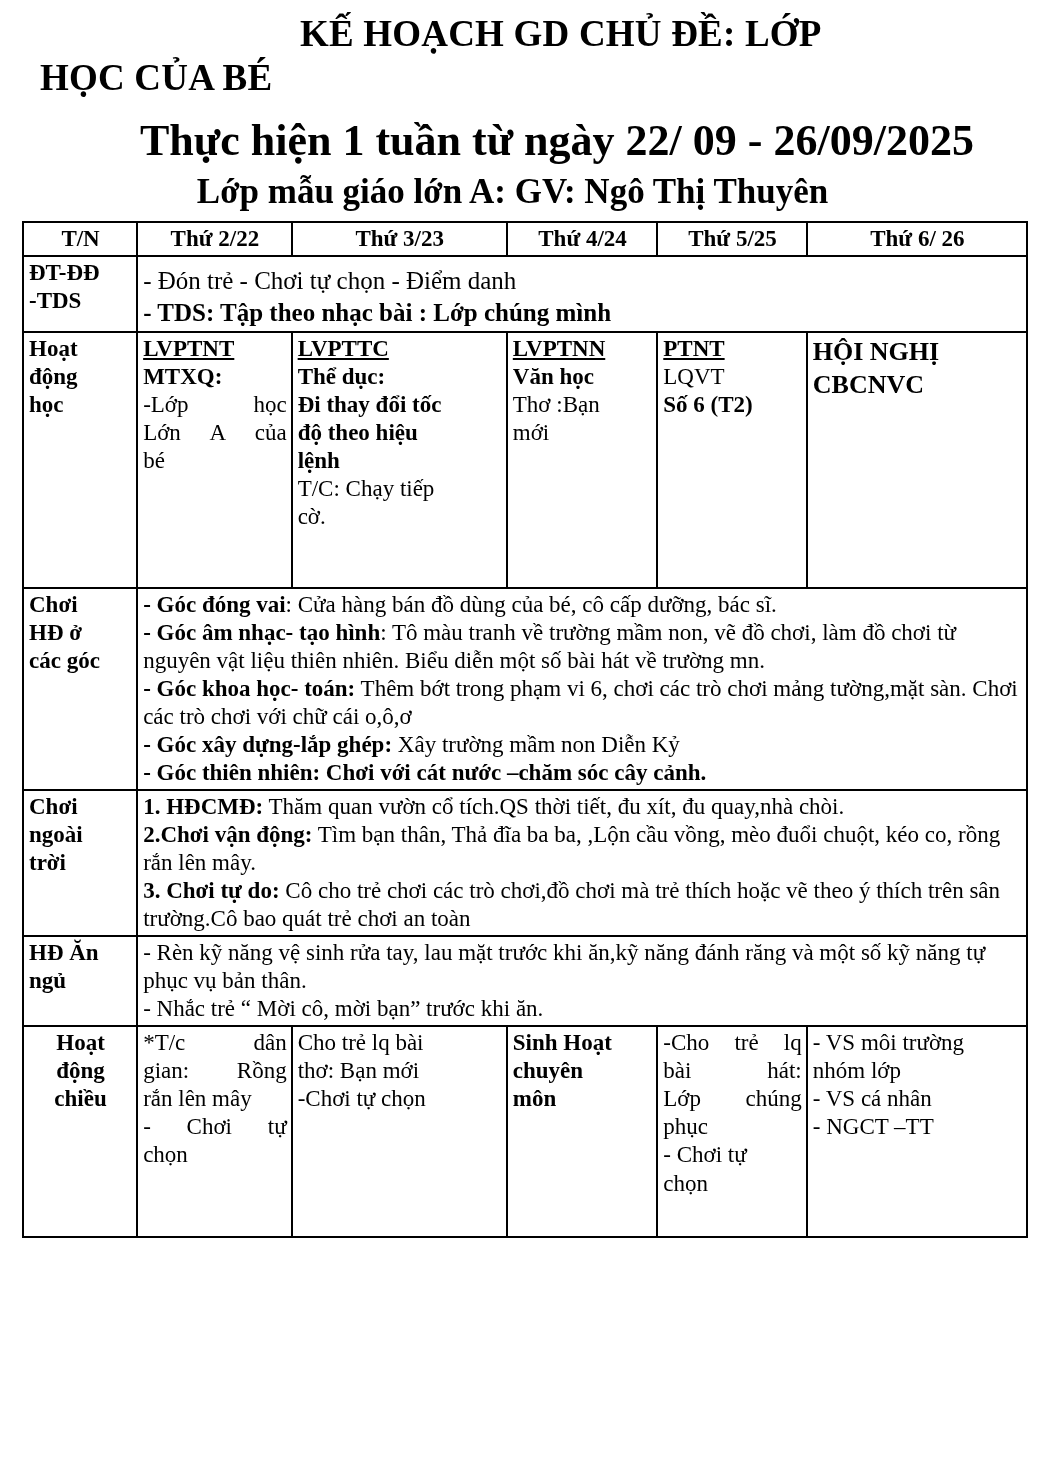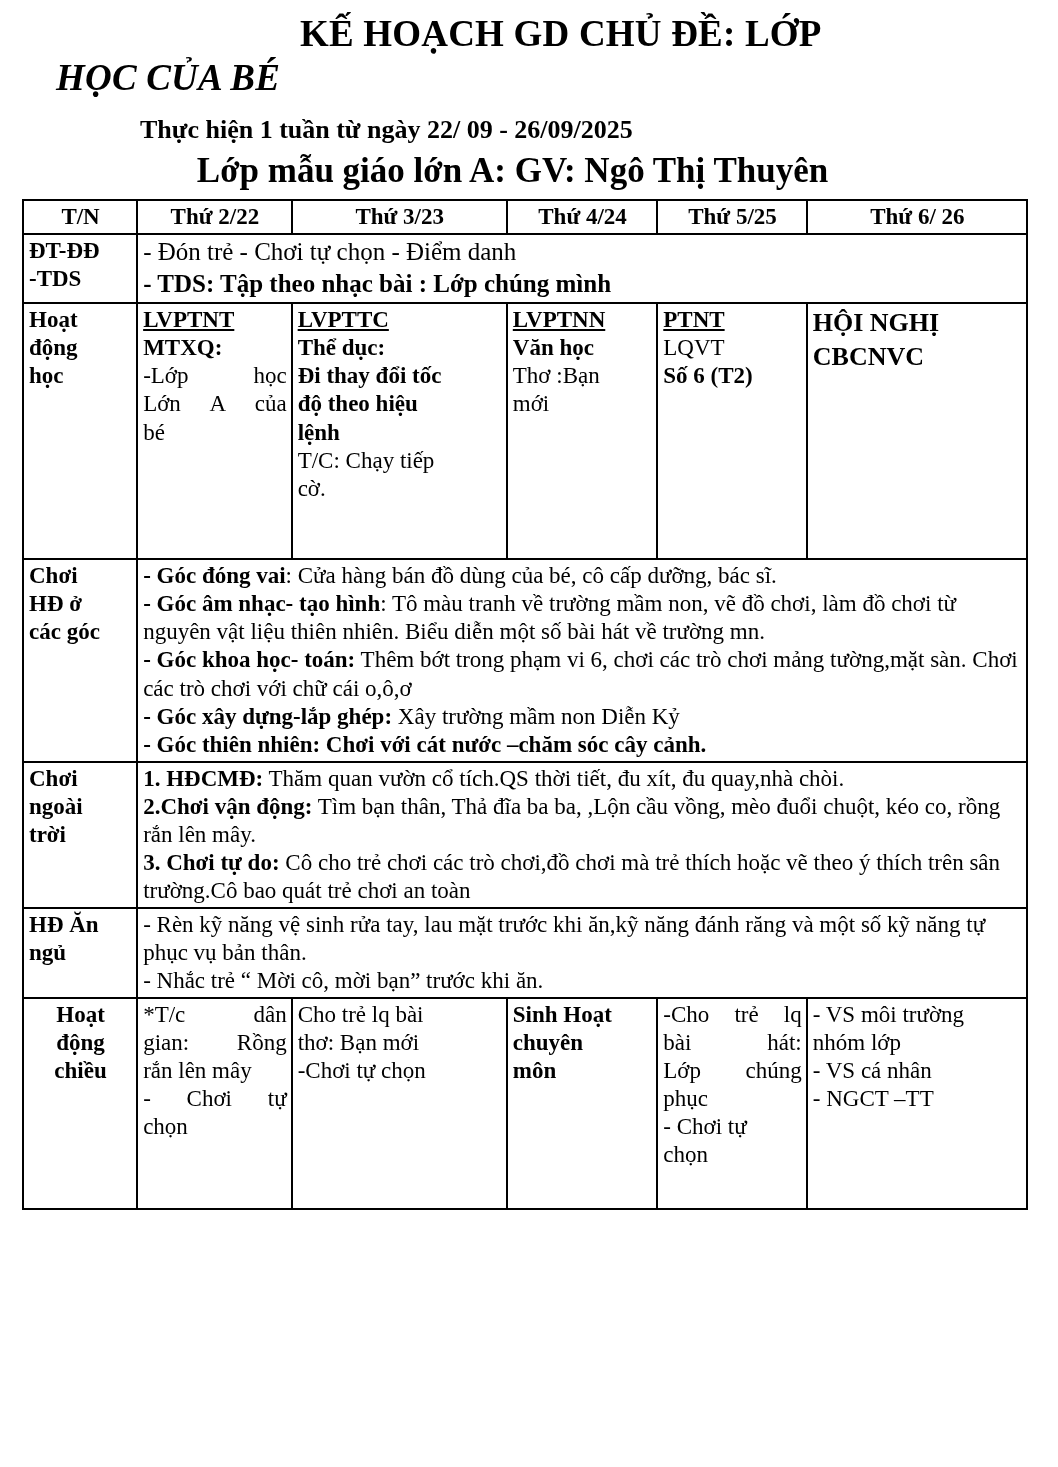--- a/index.html
+++ b/index.html
@@ -32,26 +32,25 @@
     white-space: nowrap;
   }
   .title-main {
     font-size: 37px;
     padding-top: 12px;
     padding-left: 300px;
     letter-spacing: 0.2px;
   }
   .title-main2 {
     font-size: 37px;
-    padding-left: 56px;
+    padding-left: 40px;
     letter-spacing: 0.2px;
-    font-style: italic;
   }
   .title-sub1 {
-    font-size: 26px;
+    font-size: 44px;
     padding-left: 140px;
     padding-top: 16px;
   }
   .title-sub2 {
     font-size: 35px;
     padding-left: 155px;
     padding-top: 4px;
     padding-bottom: 8px;
     text-align: center;
   }
@@ -173,21 +172,21 @@
       <td class="headcell">Thứ 4/24</td>
       <td class="headcell">Thứ 5/25</td>
       <td class="headcell">Thứ 6/ 26</td>
     </tr>
 
     <tr>
       <td class="rowlabel">
         <span class="line">ĐT-ĐĐ</span>
         <span class="line">-TDS</span>
       </td>
-      <td class="body-wide" colspan="5" style="font-size:25px;line-height:1.28;padding-top:1px;">
+      <td class="body-wide" colspan="5" style="font-size:25px;line-height:1.28;padding-top:8px;">
         <span class="line">-  Đón trẻ - Chơi tự chọn - Điểm danh</span>
         <span class="line b">- TDS: Tập theo nhạc  bài : Lớp chúng mình</span>
       </td>
     </tr>
 
     <tr>
       <td class="rowlabel">
         <span class="line">Hoạt</span>
         <span class="line">động</span>
         <span class="line">học</span>

